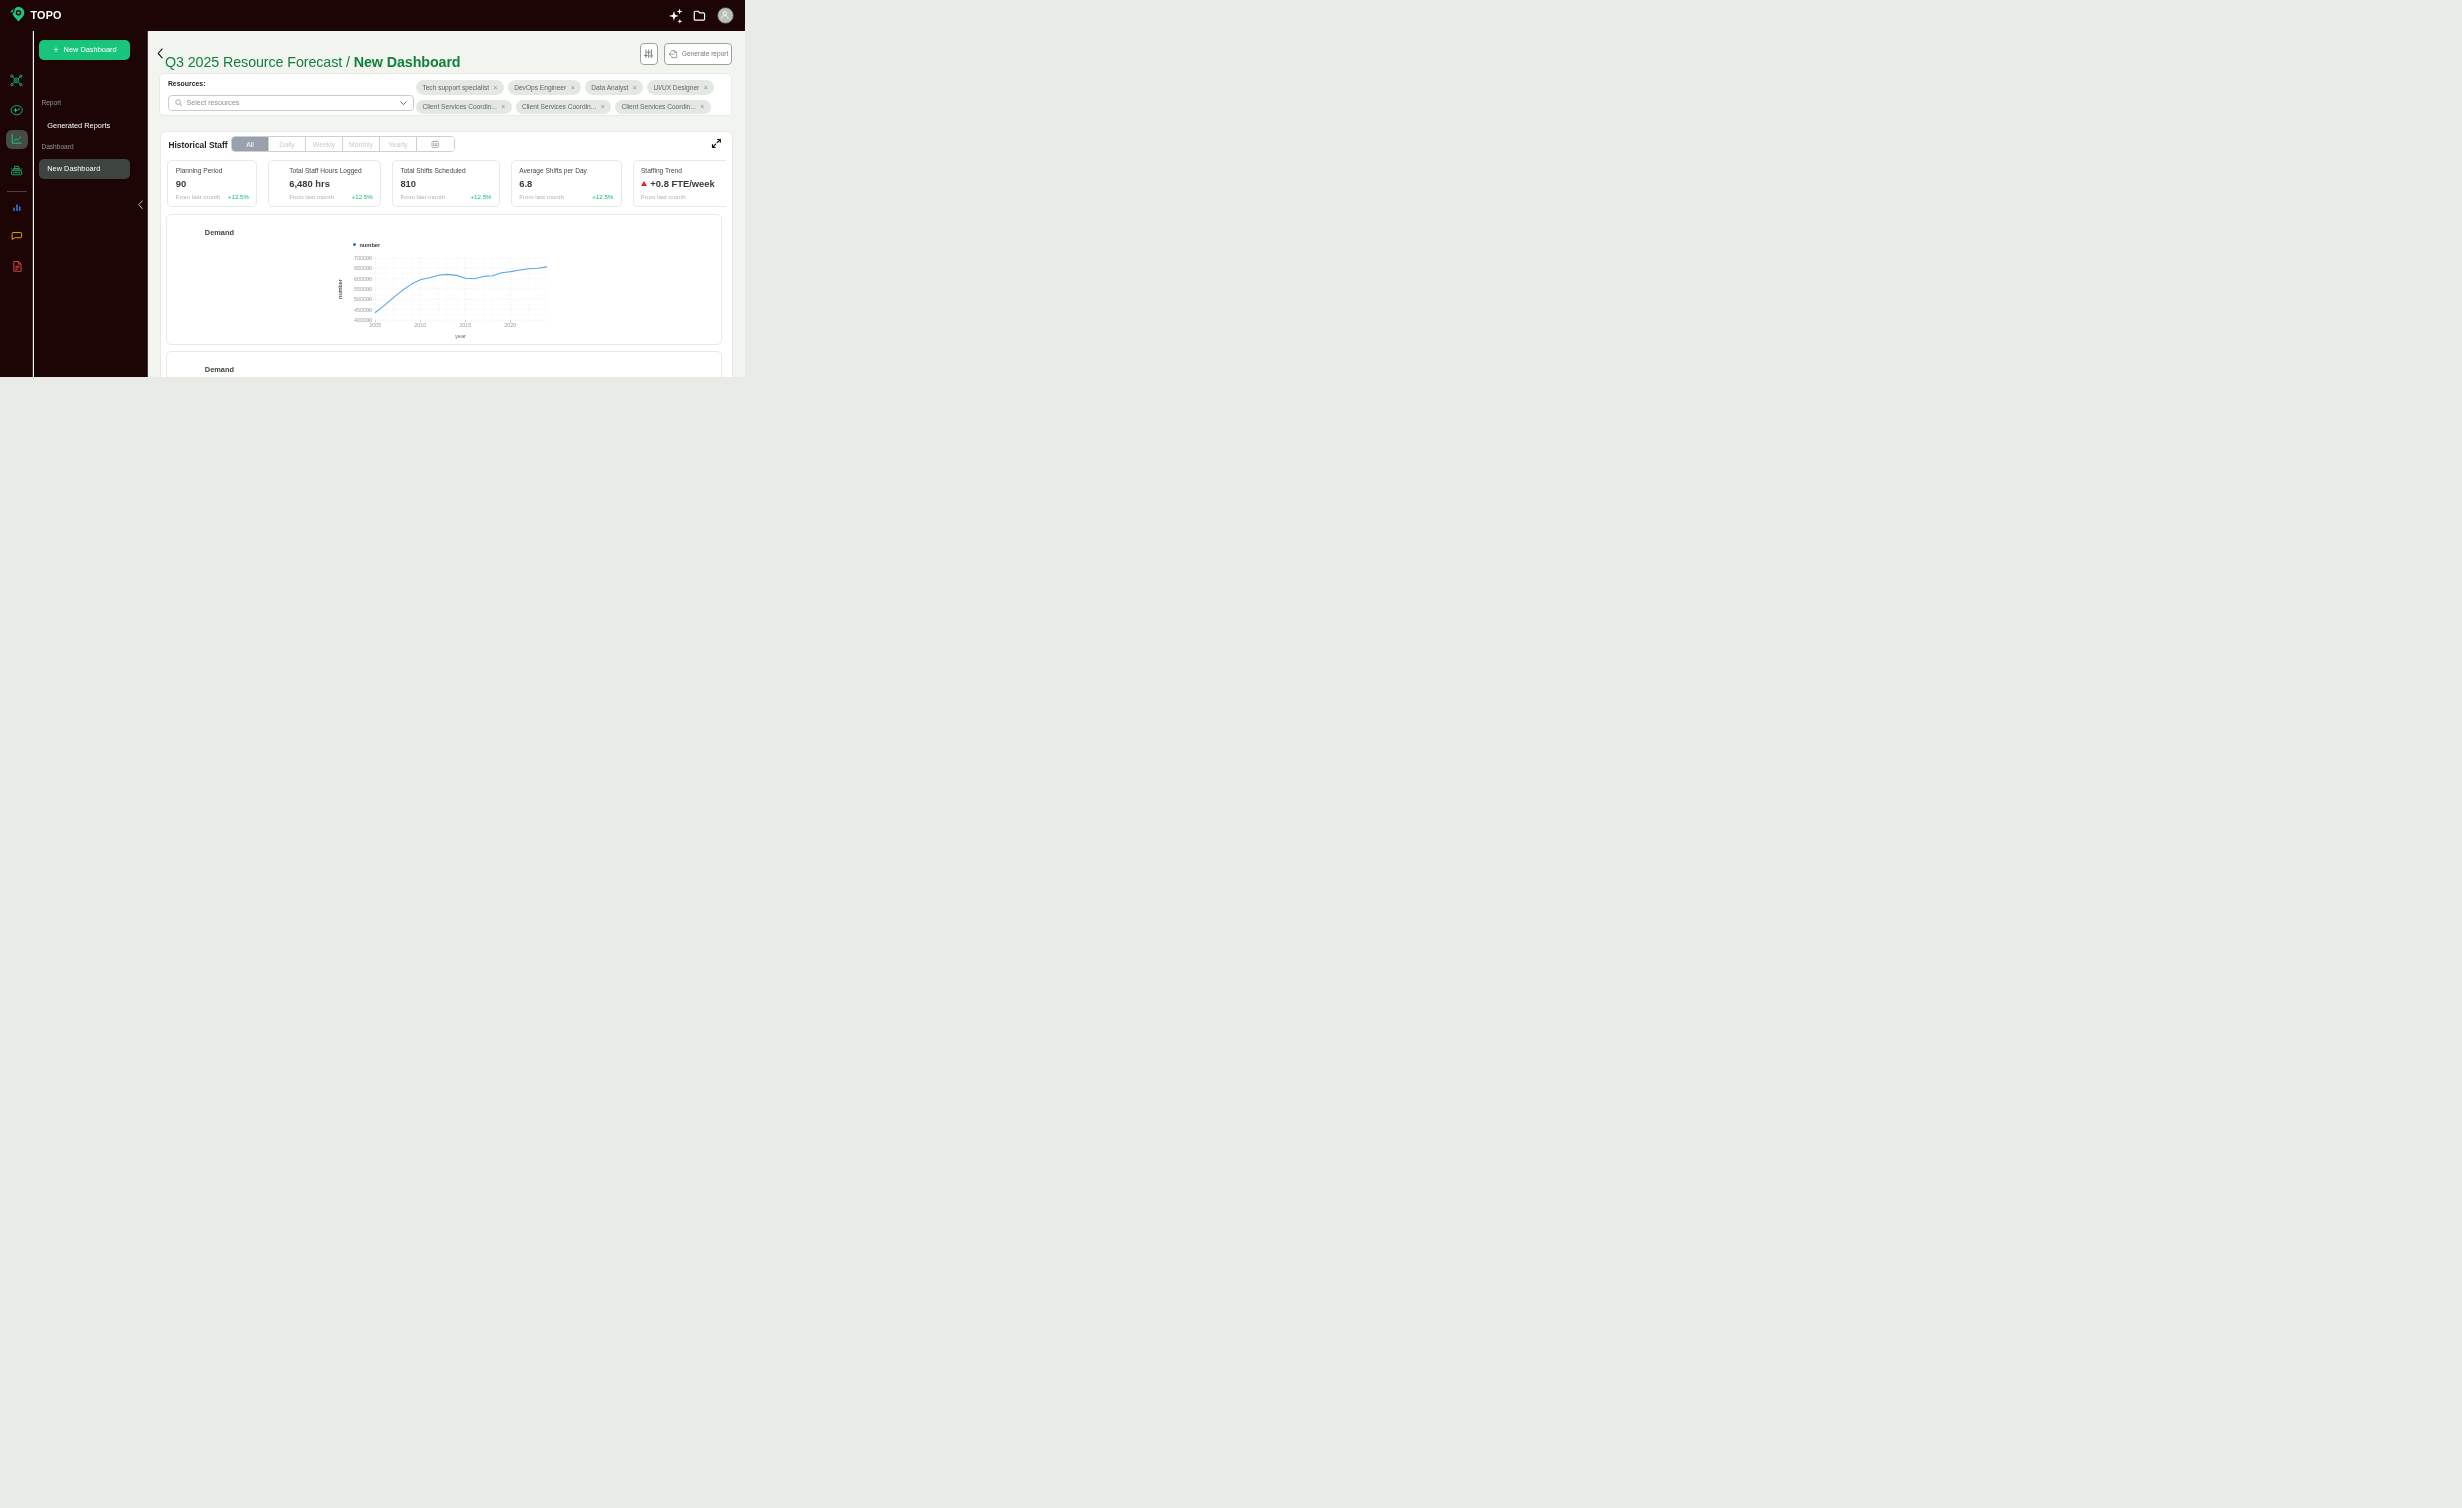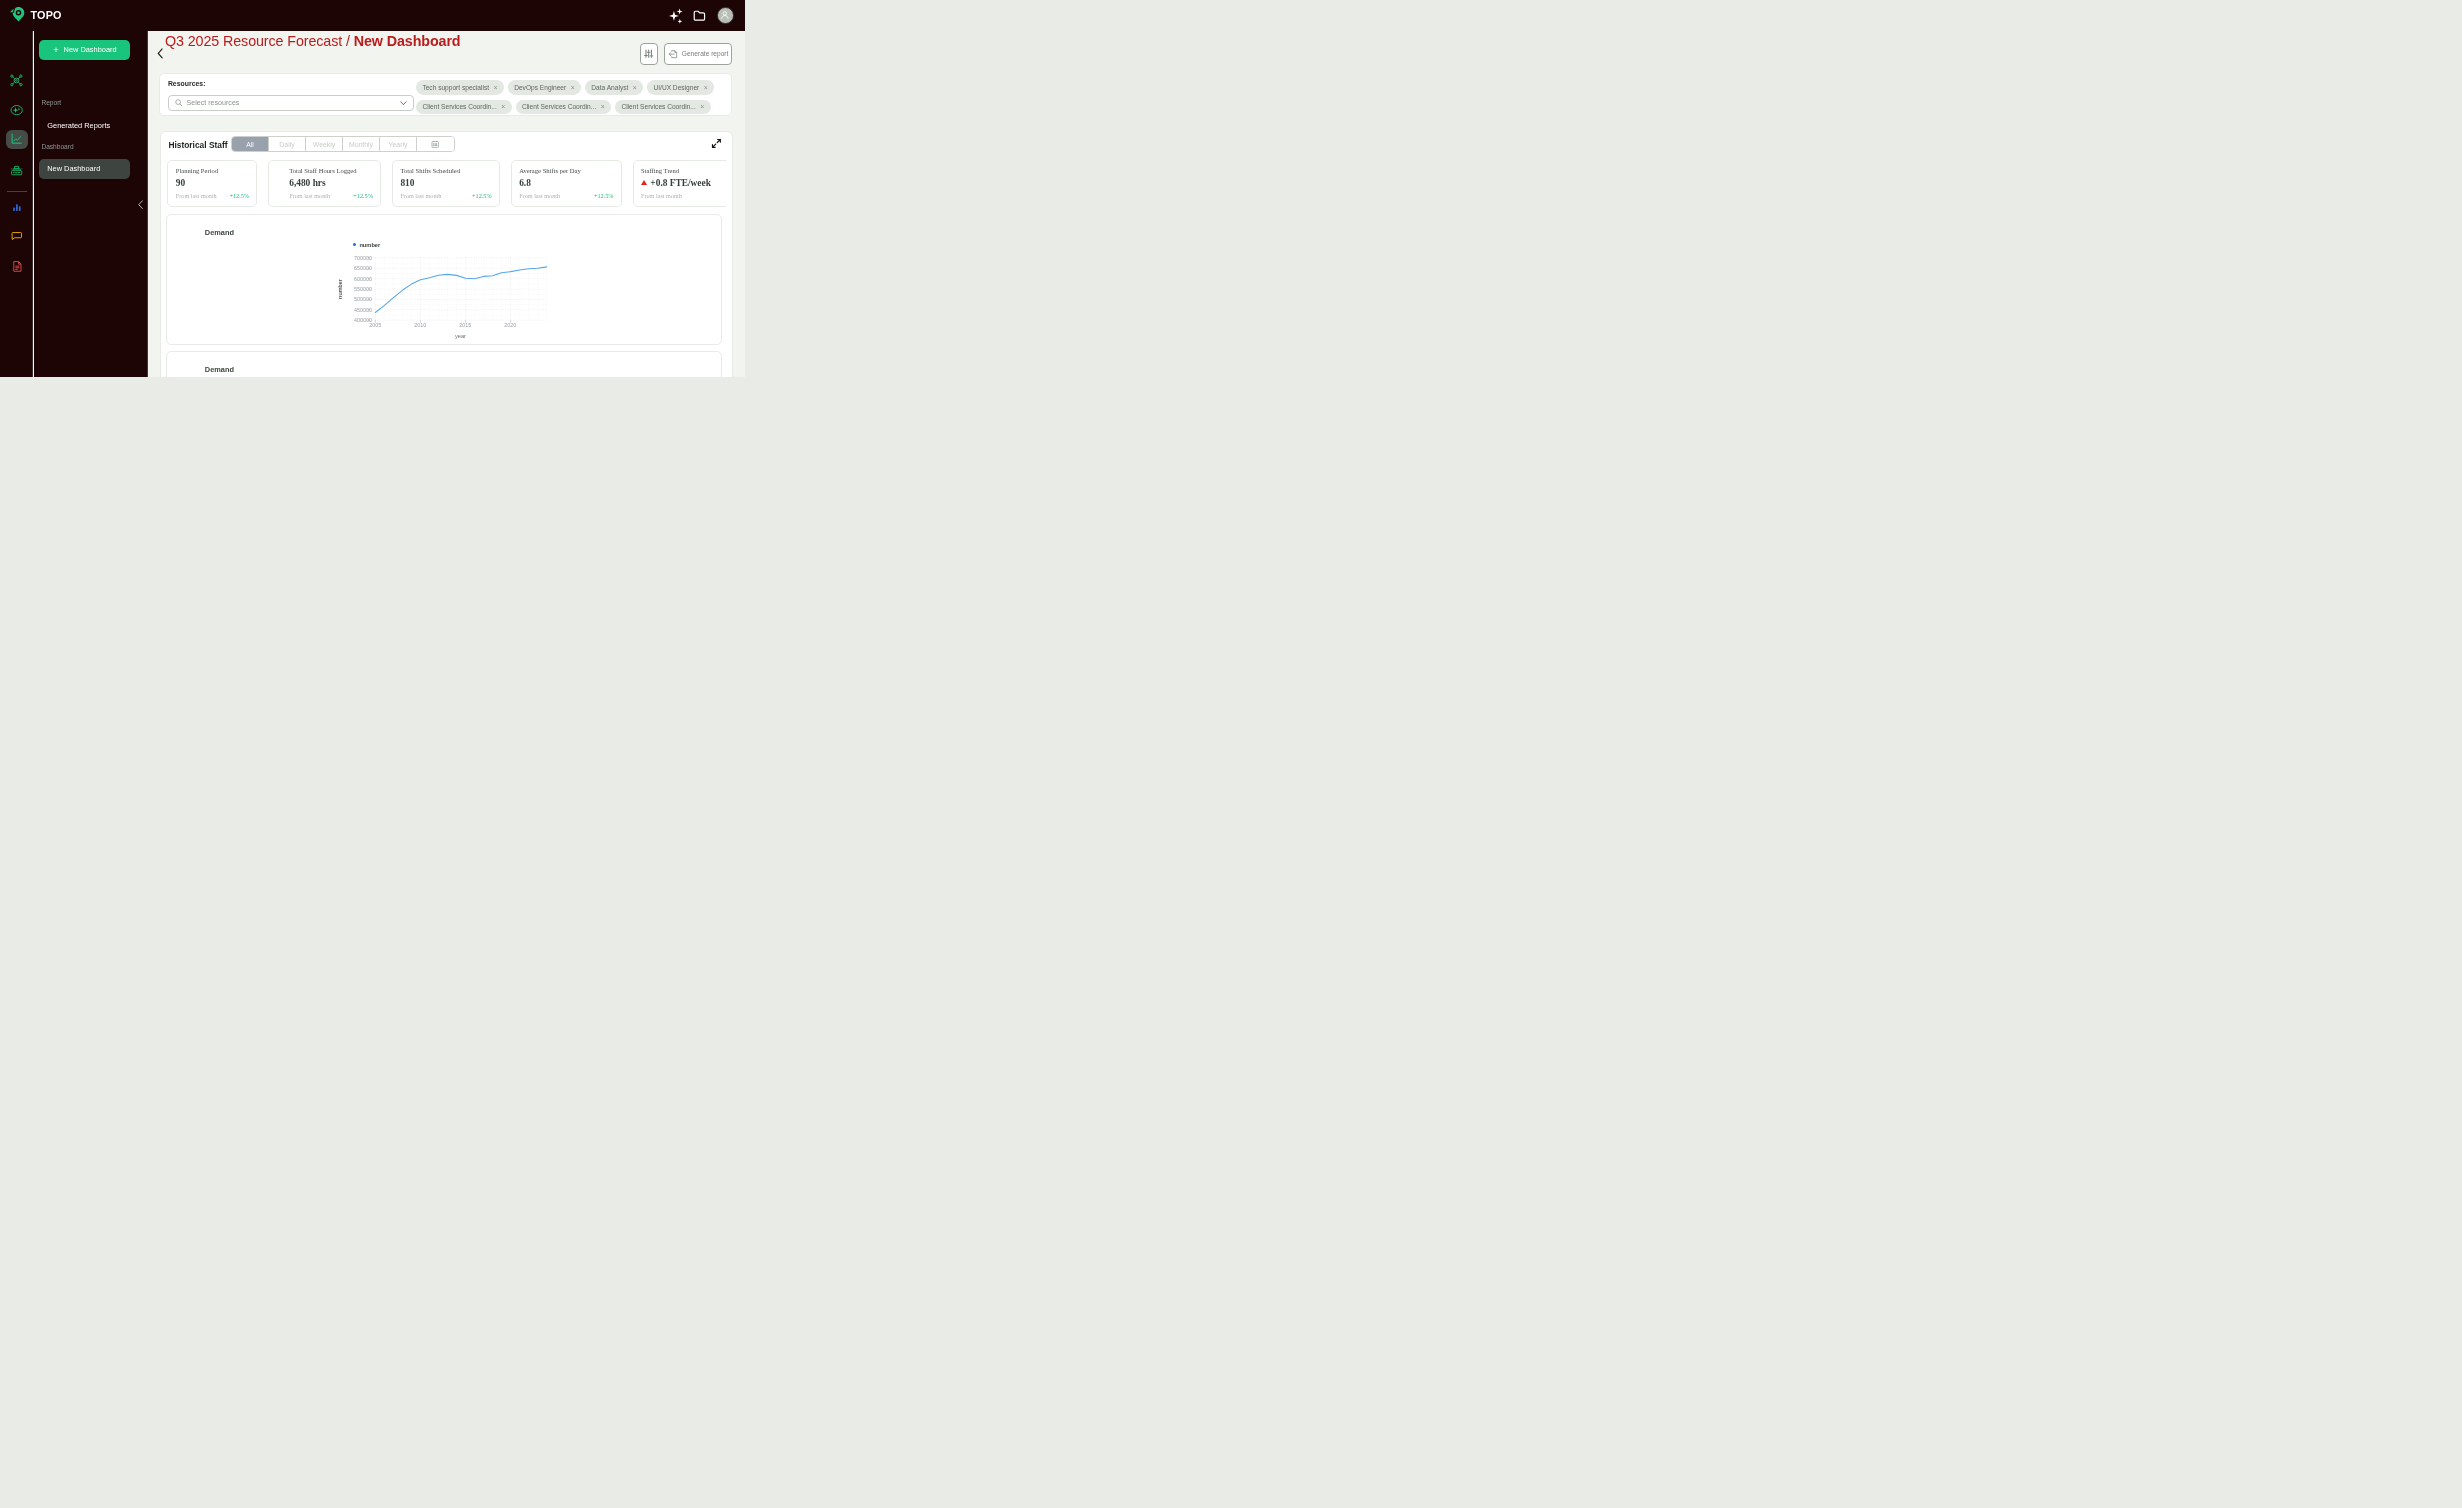--- a/index.html
+++ b/index.html
@@ -25,21 +25,21 @@
                 border-radius:4.9px;color:#fff;font-size:7.4px;font-family:inherit;cursor:pointer;
                 display:flex;align-items:center;justify-content:center;gap:4.9px;}
   .plus{font-size:9.4px;font-weight:400;line-height:1;}
   .sec-label{position:absolute;left:7.4px;color:#8f9795;font-size:6.6px;}
   .nav-item{position:absolute;left:5.4px;width:91px;height:19.7px;border-radius:4.9px;color:#fff;font-size:7.4px;
             display:flex;align-items:center;padding-left:7.9px;cursor:pointer;}
   .nav-item.selected{background:#3e4540;}
   .collapse{position:absolute;left:104px;top:169px;cursor:pointer;}
   
   .back{position:absolute;left:157px;top:48px;cursor:pointer;}
-  .crumb{position:absolute;left:165px;top:33px;font-size:14.3px;color:#b91c1c;letter-spacing:-0.1px;white-space:nowrap;}
+  .crumb{position:absolute;left:165px;top:54px;font-size:14.3px;color:#15803d;letter-spacing:-0.1px;white-space:nowrap;}
   .crumb .bold{font-weight:700;}
   .btn{position:absolute;top:43px;height:21.7px;background:#fff;border:0.5px solid #9aa39c;border-radius:3.9px;
        display:flex;align-items:center;justify-content:center;cursor:pointer;}
   .btn-filter{left:640px;width:17.7px;}
   .btn-report{left:664px;width:68px;gap:3.9px;color:#747e77;font-size:6.6px;}
   
   .card{position:absolute;background:#fff;border:0.5px solid #e7ebe5;}
   .resources{left:159px;top:73px;width:573px;height:43px;border-radius:4.9px;}
   .res-label{position:absolute;left:7.9px;top:5.9px;font-size:6.9px;font-weight:700;color:#26292a;}
   .res-select{position:absolute;left:7.9px;top:20.7px;width:246px;height:16.7px;border:0.5px solid #c6cec7;border-radius:3.9px;
@@ -52,21 +52,21 @@
   
   .panel{left:160px;top:131px;width:573px;height:276px;border-radius:5.9px;}
   .hist-title{position:absolute;left:7.4px;top:7.9px;font-size:8.4px;font-weight:700;color:#1c2420;}
   .tabs{position:absolute;left:70px;top:3.9px;height:16.3px;display:flex;border:0.5px solid #ccd2cb;border-radius:3.9px;overflow:hidden;background:#fff;}
   .tab{width:37px;display:flex;align-items:center;justify-content:center;font-size:6.9px;color:#c7ccc6;
        border-right:0.5px solid #ccd2cb;cursor:pointer;background:#fff;}
   .tab:last-child{border-right:none;}
   .tab.selected{background:#99a1ad;color:#fff;}
   .expand{position:absolute;left:550px;top:6.4px;cursor:pointer;}
   
-  .stats{position:absolute;left:6.4px;top:28px;width:559px;height:47px;display:flex;gap:10.8px;overflow:hidden;font-family:Liberation Serif, serif;}
+  .stats{position:absolute;left:6.4px;top:28px;width:559px;height:47px;display:flex;gap:10.8px;overflow:hidden;}
   .stat{flex:0 0 auto;background:#fff;border:0.5px solid #e5eae4;border-radius:4.9px;padding:6.4px 7.4px 5.4px 7.4px;}
   .stat-title{font-size:6.6px;color:#434c47;}
   .stat-value{font-size:9.4px;font-weight:700;color:#363f3a;margin-top:3.4px;display:flex;align-items:center;gap:3.4px;}
   .stat-foot{display:flex;justify-content:space-between;margin-top:4.4px;font-size:6.2px;}
   .stat-foot .l{color:#abb1bb;}
   .stat-foot .r{color:#15c072;}
   .tri{width:0;height:0;border-left:3.4px solid transparent;border-right:3.4px solid transparent;border-bottom:5.9px solid #e3241b;display:inline-block;}
   
   .demand1{left:166px;top:214px;width:556px;height:131px;border-radius:4.9px;}
   .demand2{left:166px;top:351px;width:556px;height:54px;border-radius:4.9px;}

